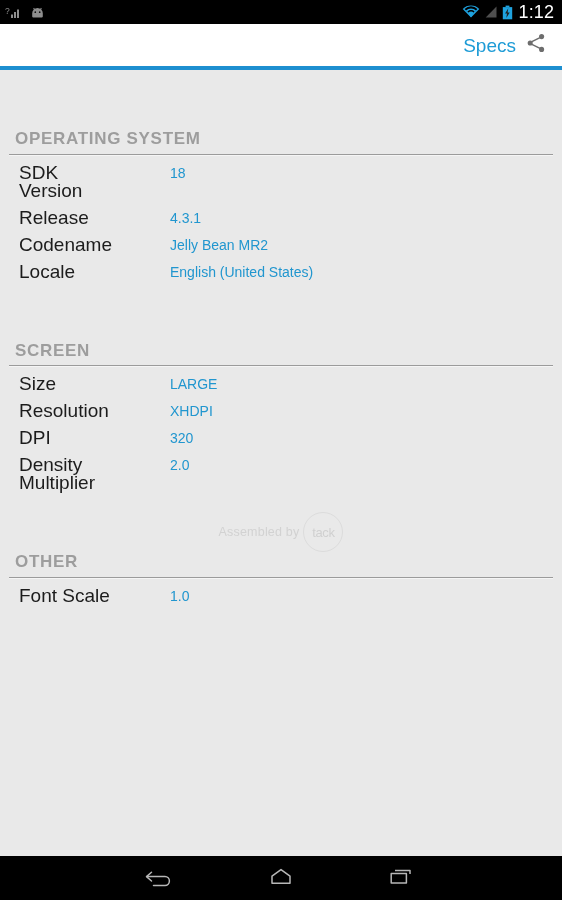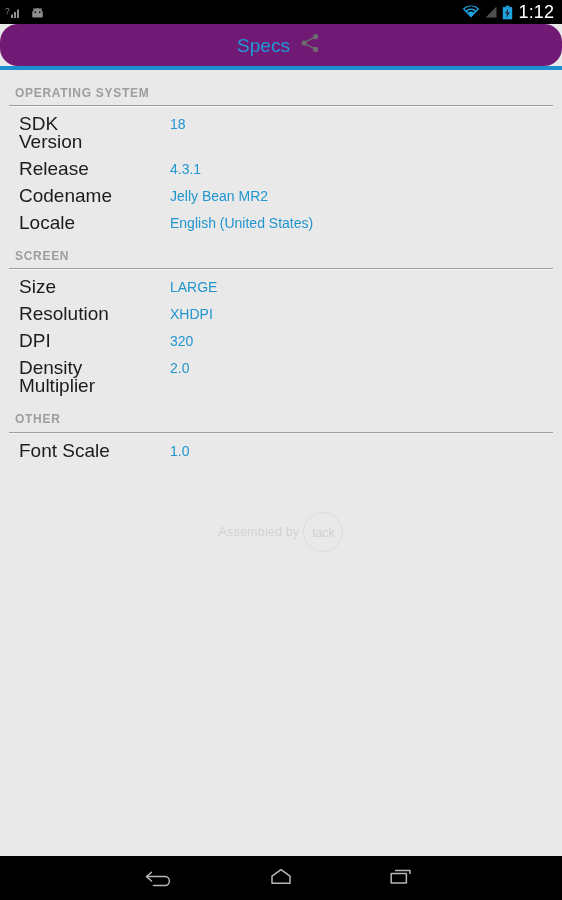--- a/index.html
+++ b/index.html
@@ -51,25 +51,24 @@
     padding-left: 2px;
     line-height: 1;
   }
 
   
   #action-bar {
     position: absolute;
     top: 24px; left: 0;
     width: 562px;
     height: 42px;
-    background: #701a75;
-    display: flex;
-    align-items: center;
-    justify-content: center;
-    border-radius: 18px;
+    background: #ffffff;
+    display: flex;
+    align-items: center;
+    justify-content: flex-end;
   }
   #app-title {
     color: #1d9bd6;
     font-size: 19px;
     padding-left: 11px;
     line-height: 1;
     font-weight: normal;
   }
   #share-button {
     width: 46px;
@@ -98,27 +97,28 @@
     overflow: hidden;
   }
 
   .section {
     padding-top: 18px;
   }
   .section:first-child {
     padding-top: 17px;
   }
   .section-header {
-    font-size: 12px;
+    font-size: 17px;
     font-weight: bold;
     color: #9d9d9d;
     letter-spacing: 0.7px;
     padding-left: 15px;
     padding-bottom: 5px;
     line-height: 1.1;
+    margin-top: 43px;
   }
   .section-rule {
     height: 1px;
     background: #9b9b9b;
     margin: 0 9px 0 9px;
     box-shadow: 0 1px 0 #f5f5f5;
   }
 
   .row {
     display: flex;

